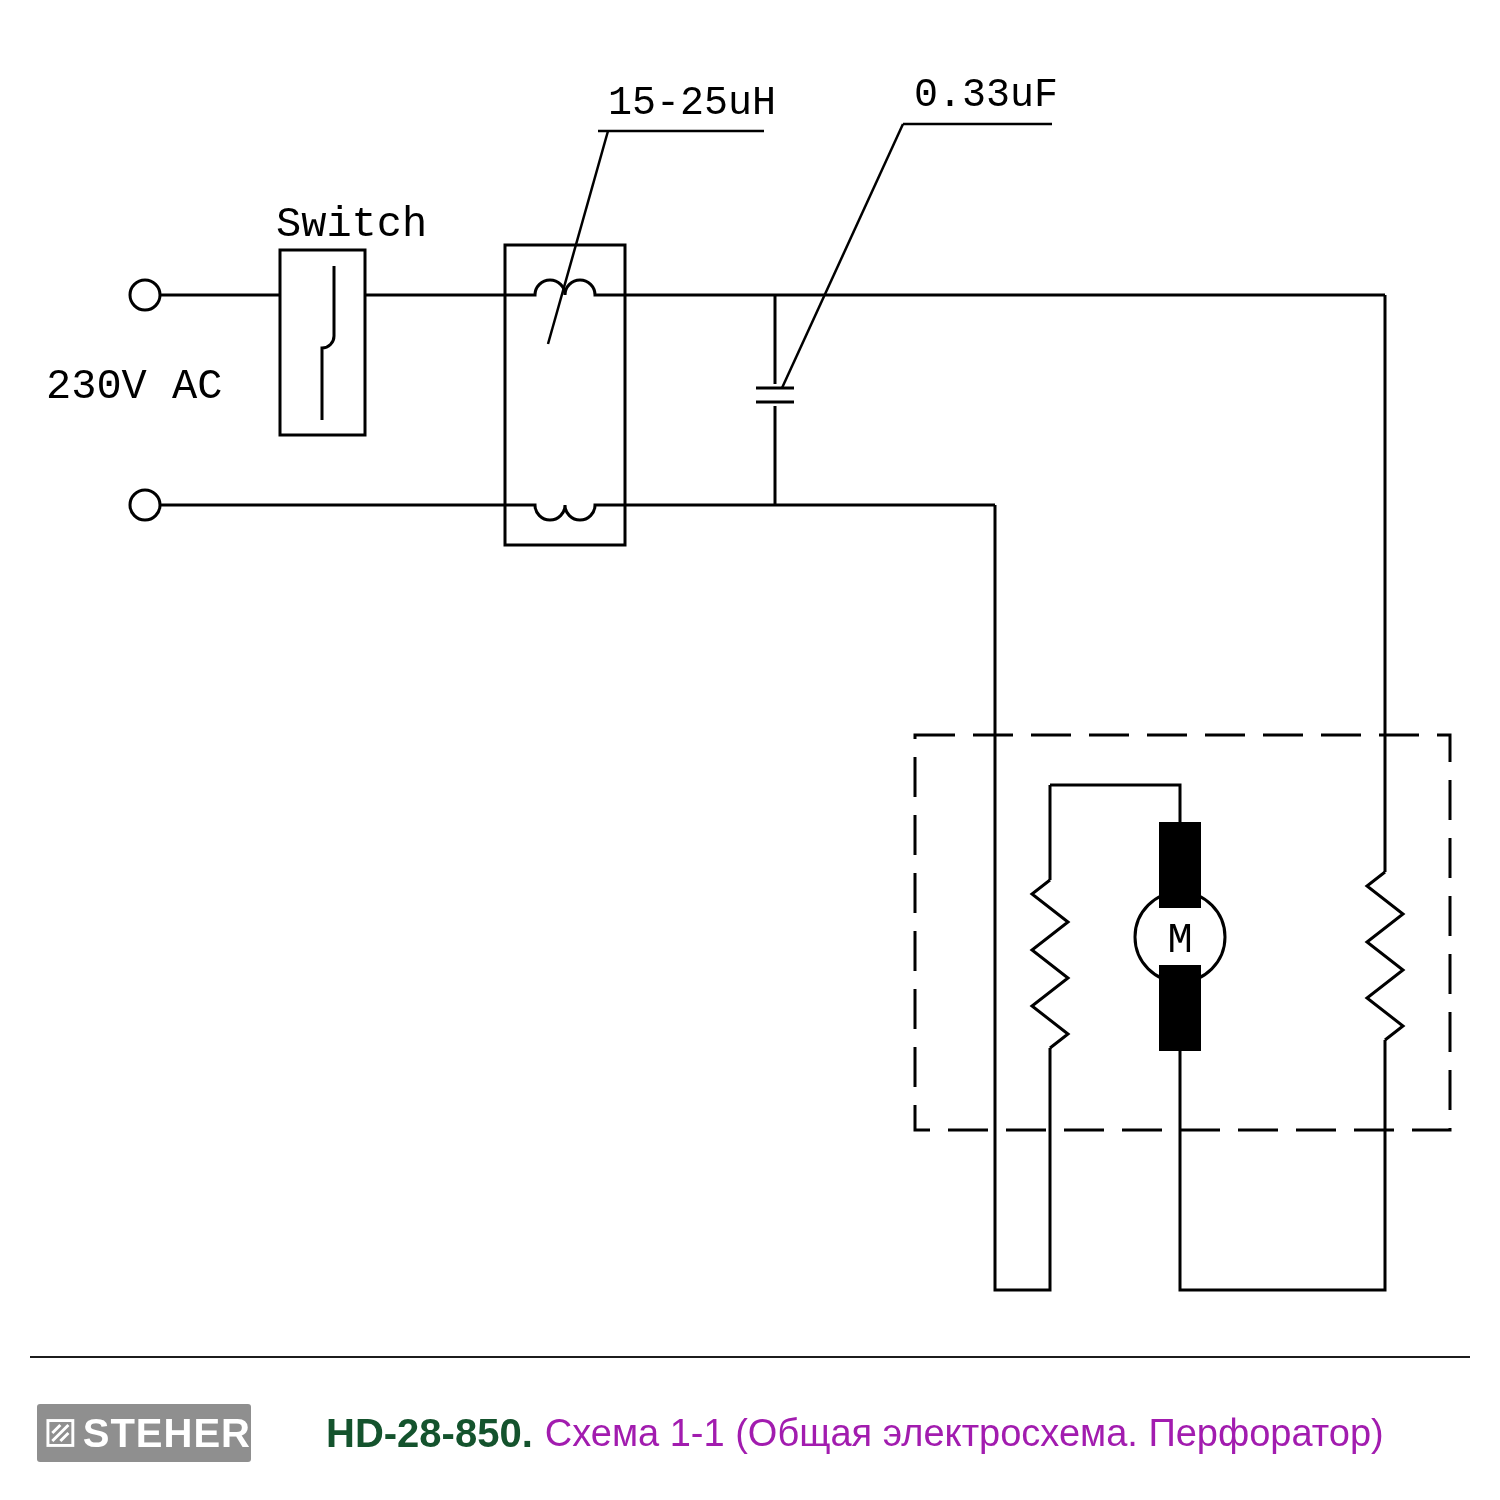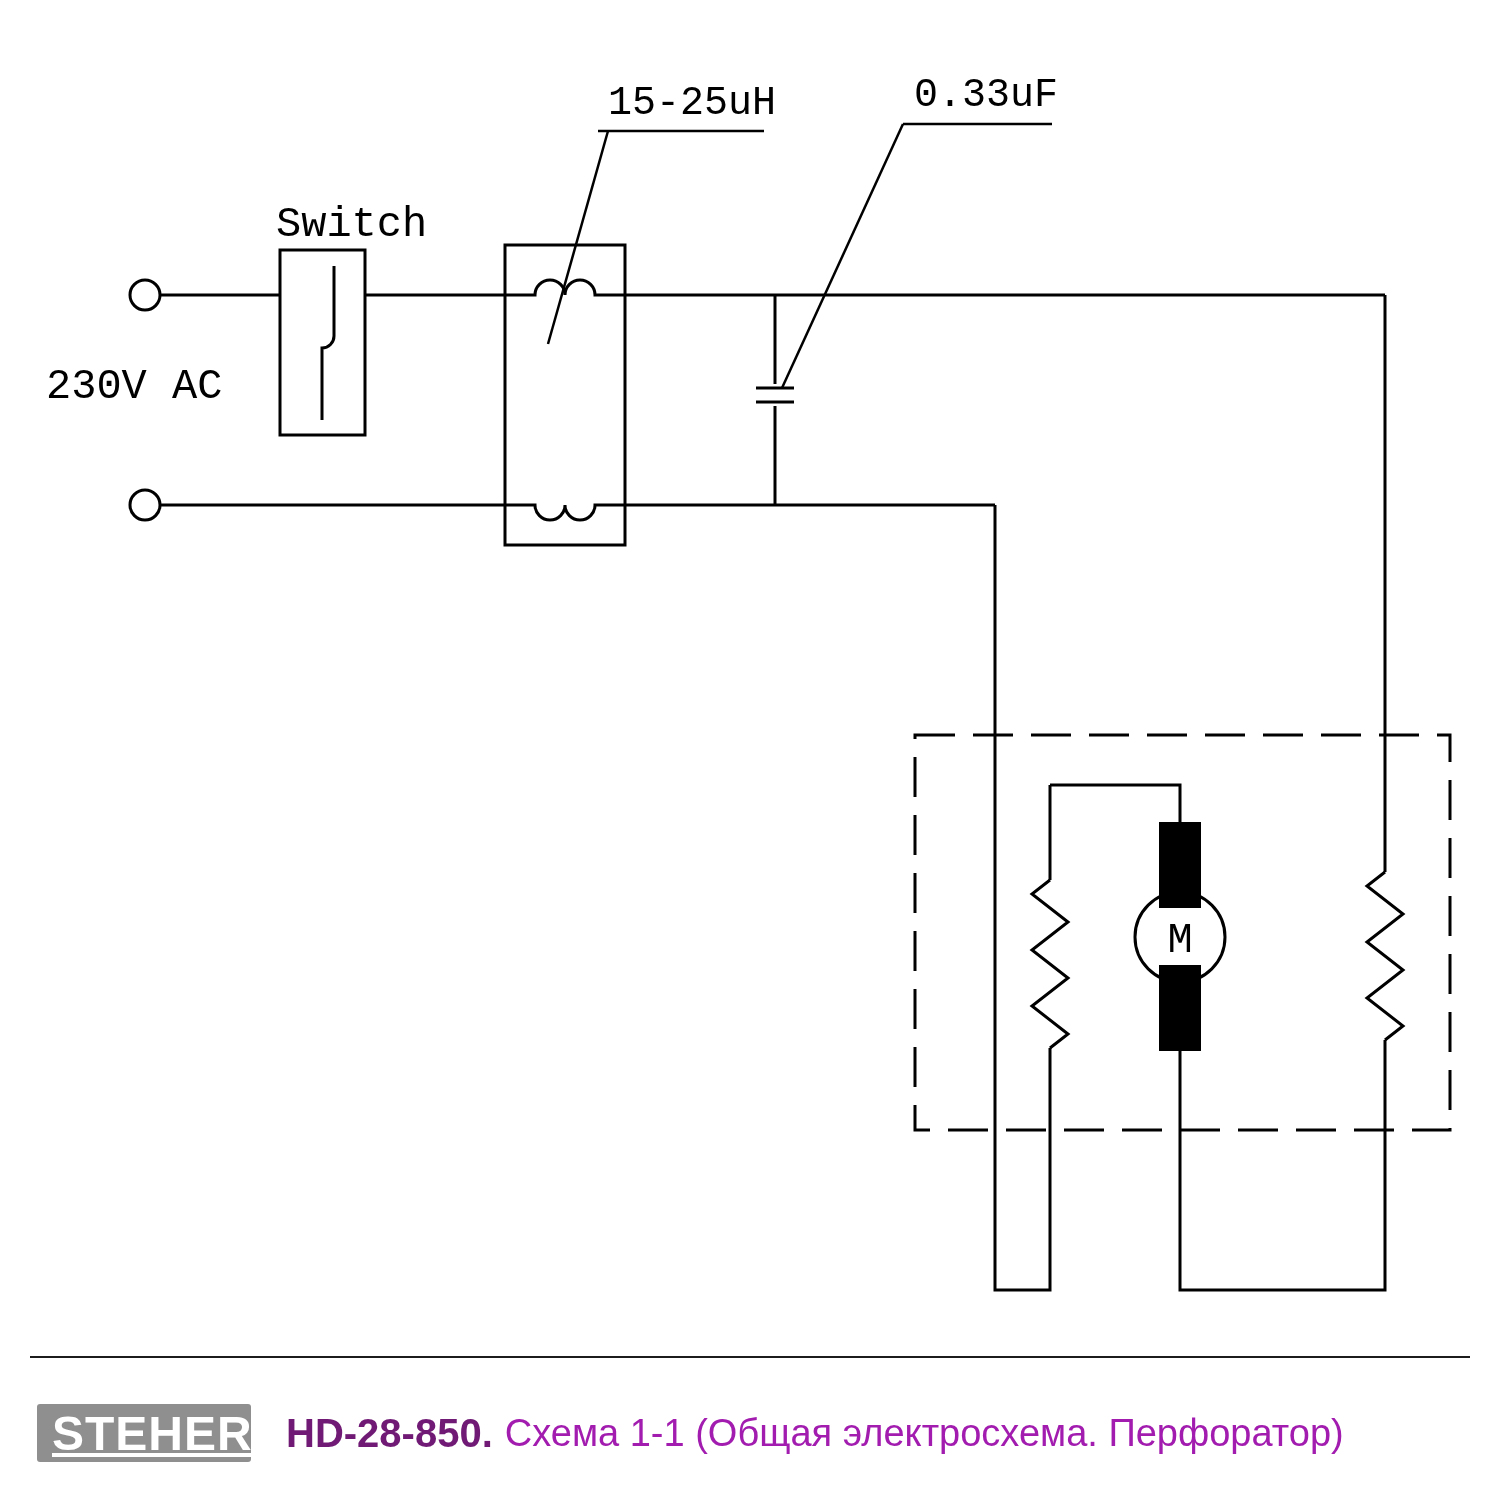--- a/index.html
+++ b/index.html
@@ -66,39 +66,39 @@
     border-radius: 3px;
     display: flex;
     align-items: center;
     padding-left: 8px;
     box-sizing: border-box;
     gap: 7px;
   }
   .logo-text {
     color: #ffffff;
     font-weight: bold;
-    font-size: 48px;
+    font-size: 40px;
     letter-spacing: 1px;
     font-family: "Liberation Sans", sans-serif;
-    text-decoration: underline;
   }
   .footer-caption {
     position: absolute;
     left: 286px;
     top: 1404px;
     height: 58px;
     display: flex;
     align-items: center;
     gap: 12px;
     white-space: nowrap;
   }
   .model {
     font-size: 40px;
     font-weight: bold;
-    color: #701a75;
+    color: #14532d;
+    margin-left: 40px;
   }
   .caption {
     font-size: 38px;
     color: #a21caf;
   }
 </style>
 </head>
 <body>
 
 <div class="stage">

